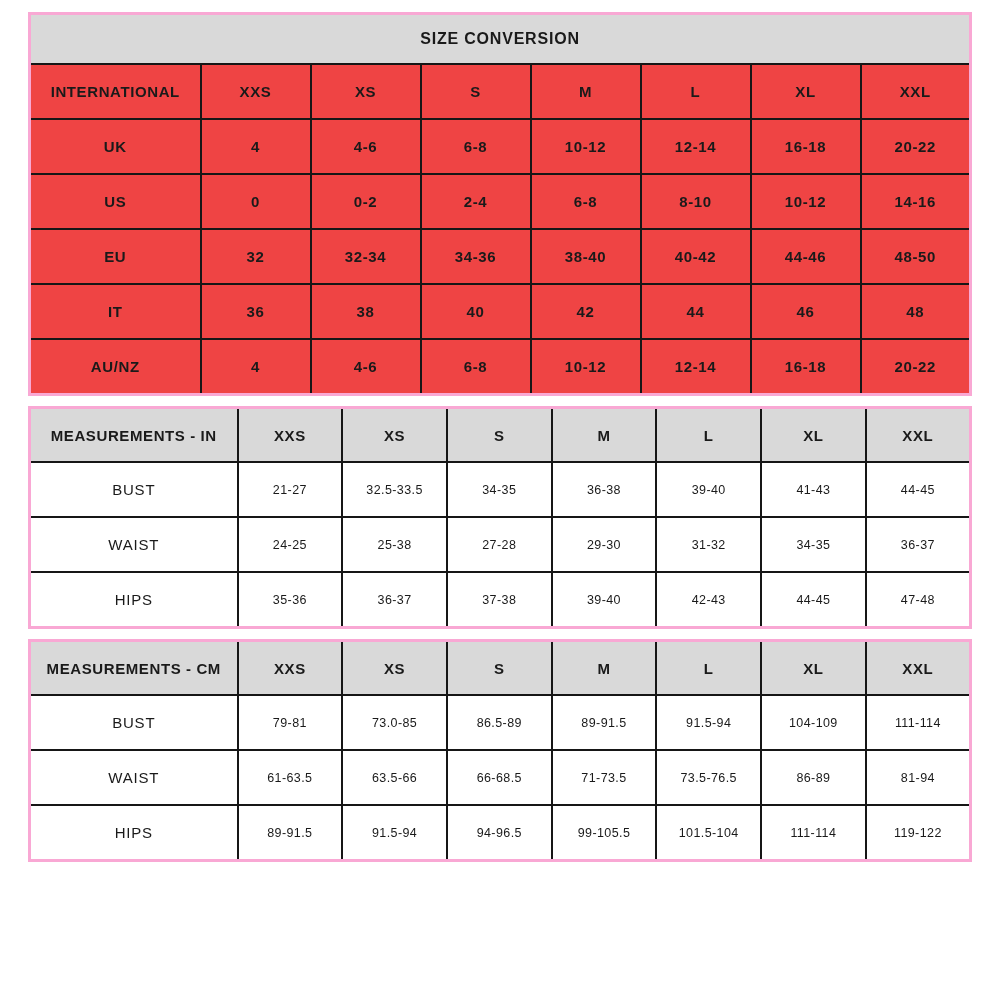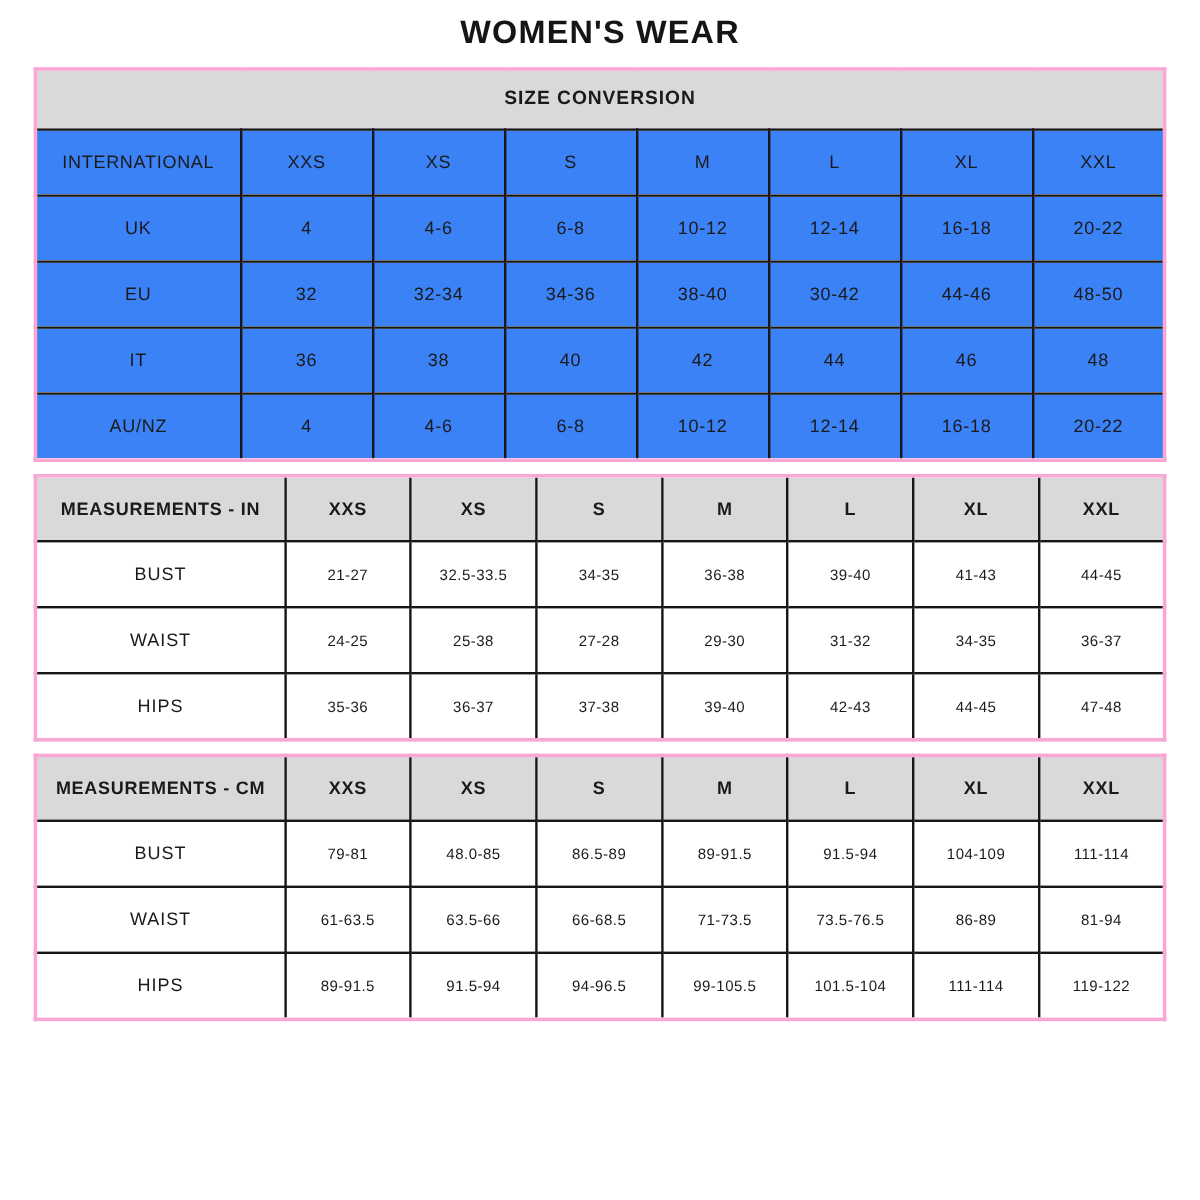--- a/index.html
+++ b/index.html
@@ -44,23 +44,23 @@
   .t1 .caption-cell {
     height: 48px;
     background: #d9d9d9;
     font-size: 16px;
     font-weight: 700;
     letter-spacing: 0.8px;
   }
   .t1 th.colhead, .t1 td {
     height: 53px;
     font-size: 15px;
-    font-weight: 400;
+    font-weight: 700;
     letter-spacing: 0.6px;
-    background: #3b82f6;
+    background: #ef4444;
   }
   
   .tm th.colhead {
     height: 52px;
     background: #d9d9d9;
     font-size: 15px;
     font-weight: 700;
     letter-spacing: 0.6px;
     text-align: center;
   }
@@ -75,21 +75,20 @@
   .tm td.rowlabel {
     font-size: 15px;
     letter-spacing: 0.8px;
   }
 </style>
 </head>
 <body>
 
 <div class="page">
 
-  <h1 class="page-title">WOMEN'S WEAR</h1>
 
   <table class="sheet t1">
     <colgroup>
       <col style="width:171px">
       <col>
         <col>
         <col>
         <col>
         <col>
         <col>
@@ -115,26 +114,36 @@
           <td class="rowlabel">UK</td>
           <td>4</td>
           <td>4-6</td>
           <td>6-8</td>
           <td>10-12</td>
           <td>12-14</td>
           <td>16-18</td>
           <td>20-22</td>
         </tr>
         <tr>
+          <td class="rowlabel">US</td>
+          <td>0</td>
+          <td>0-2</td>
+          <td>2-4</td>
+          <td>6-8</td>
+          <td>8-10</td>
+          <td>10-12</td>
+          <td>14-16</td>
+        </tr>
+        <tr>
           <td class="rowlabel">EU</td>
           <td>32</td>
           <td>32-34</td>
           <td>34-36</td>
           <td>38-40</td>
-          <td>30-42</td>
+          <td>40-42</td>
           <td>44-46</td>
           <td>48-50</td>
         </tr>
         <tr>
           <td class="rowlabel">IT</td>
           <td>36</td>
           <td>38</td>
           <td>40</td>
           <td>42</td>
           <td>44</td>
@@ -231,21 +240,21 @@
           <th class="colhead">M</th>
           <th class="colhead">L</th>
           <th class="colhead">XL</th>
           <th class="colhead">XXL</th>
         </tr>
     </thead>
     <tbody id="t3-body">
         <tr>
           <td class="rowlabel">BUST</td>
           <td>79-81</td>
-          <td>48.0-85</td>
+          <td>73.0-85</td>
           <td>86.5-89</td>
           <td>89-91.5</td>
           <td>91.5-94</td>
           <td>104-109</td>
           <td>111-114</td>
         </tr>
         <tr>
           <td class="rowlabel">WAIST</td>
           <td>61-63.5</td>
           <td>63.5-66</td>

